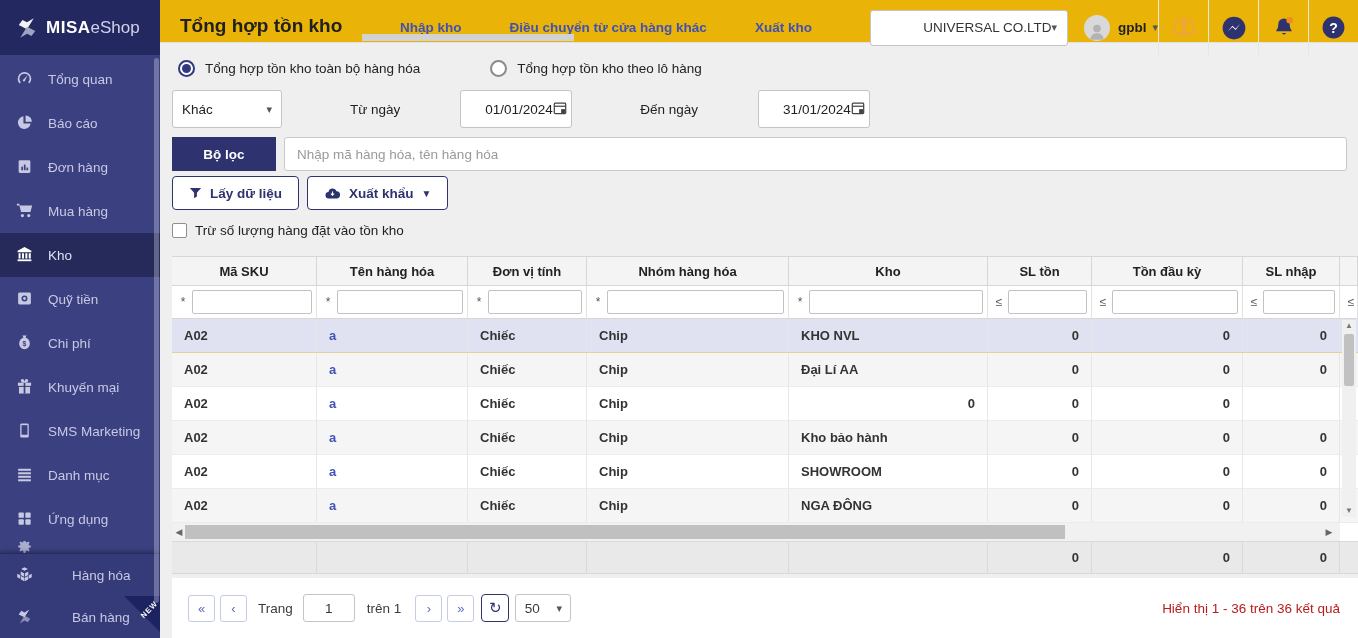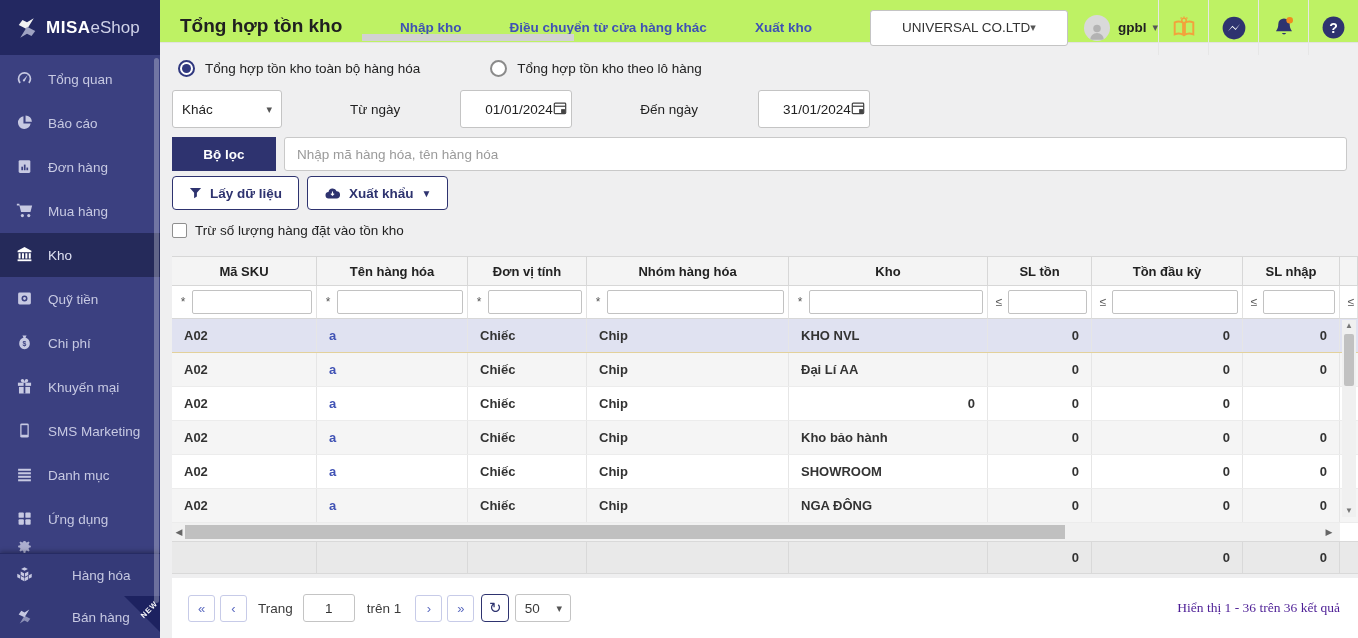--- a/index.html
+++ b/index.html
@@ -27,30 +27,30 @@
   .sbottom .sitem { height:42px; position:relative; overflow:hidden;gap:24px; }
   .ribbon-tri { position:absolute; right:0; top:-2px; width:0; height:0;
     border-left:38px solid transparent; border-top:38px solid #1d2260; }
   .ribbon-txt { position:absolute; right:1px; top:9px; transform:rotate(-45deg);
     color:#fff; font-size:7.5px; font-weight:bold; letter-spacing:1px; }
   .sscroll { position:absolute; right:1px; top:58px; width:5px; height:545px;
     background:rgba(255,255,255,.28); border-radius:3px; }
 
   
   .main { flex:1; display:flex; flex-direction:column; position:relative; }
-  .topbar { position:relative; height:43px; background:#bef264; border-bottom:1px solid #e2e2e2;
+  .topbar { position:relative; height:43px; background:#eab308; border-bottom:1px solid #e2e2e2;
     display:flex; align-items:center; }
   .ptitle { position:absolute; left:20px; top:15px; font-size:19px; font-weight:bold; color:#202020; }
   .tabs { position:absolute; left:240px; top:0; width:446px; height:55px; overflow:hidden;
     display:flex; gap:48px; align-items:center; white-space:nowrap; }
   .tab { color:#3f51b5; font-size:13.5px; font-weight:bold; cursor:pointer; }
   .tabscroll { position:absolute; left:202px; bottom:1px; width:212px; height:7px; background:#d2d2d2; }
   .hright { position:absolute; right:0; top:0; height:55px; display:flex; align-items:center; }
   .cselect { width:198px; height:36px; border:1px solid #c4c4c4; border-radius:3px;
-    display:flex; align-items:center; justify-content:center; padding:0 10px;
+    display:flex; align-items:center; justify-content:flex-end; padding:0 10px;
     font-size:13.5px; color:#333; background:#fff; cursor:pointer; }
   .chev { color:#555; font-size:11px; }
   .avatar { width:26px; height:26px; border-radius:50%; background:#d9d9d9; margin-left:16px;
     display:flex; align-items:flex-end; justify-content:center; overflow:hidden; cursor:pointer; }
   .avatar svg { width:20px; height:20px; fill:#b3b3b3; }
   .uname { font-weight:bold; font-size:13.5px; color:#222; margin:0 6px 0 8px; cursor:pointer; }
   .icell { width:50px; height:55px; border-left:1px solid #e6e6e6; display:flex;
     align-items:center; justify-content:center; cursor:pointer; }
   .icell:first-of-type { margin-left:18px; }
 
@@ -121,21 +121,21 @@
     margin-right:5px; cursor:pointer; }
   .plabel { margin:0 10px 0 6px; }
   .pinput { width:52px; height:28px; border:1px solid #c4c4c4; border-radius:3px; text-align:center;
     font-size:13.5px; color:#333; margin-right:12px; font-family:"Liberation Sans",sans-serif; }
   .pof { margin-right:14px; }
   .pref { width:28px; height:28px; border:1px solid #2e336f; border-radius:4px; color:#2e336f;
     background:#fff; display:flex; align-items:center; justify-content:center; font-size:15px;
     margin:0 6px 0 2px; cursor:pointer; }
   .psize { width:56px; height:28px; border:1px solid #c4c4c4; border-radius:3px; background:#fff;
     display:flex; align-items:center; justify-content:space-around; cursor:pointer; }
-  .presults { margin-left:auto; color:#4c1d95;font-family:Liberation Serif, serif; }
+  .presults { margin-left:auto; color:#b91c1c; }
 </style>
 </head>
 <body>
 
 <div class="app">
 
   <aside class="sidebar">
     <div class="logo">
       <svg width="26" height="24" viewBox="0 0 16 16" style="margin-right:6px">
         <path fill="#f2f2f2" d="M12.5 1.5 8 4.2 5 2.6 2.5 6 8 8.8z"></path>

